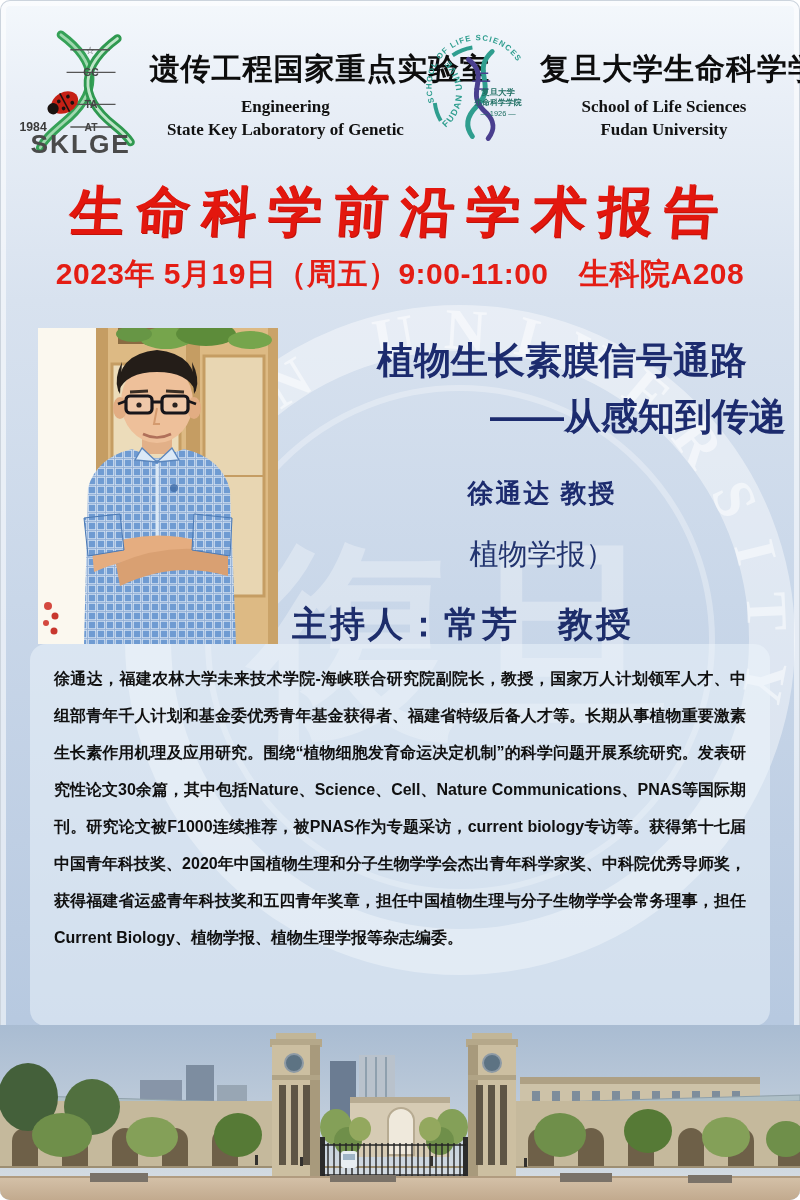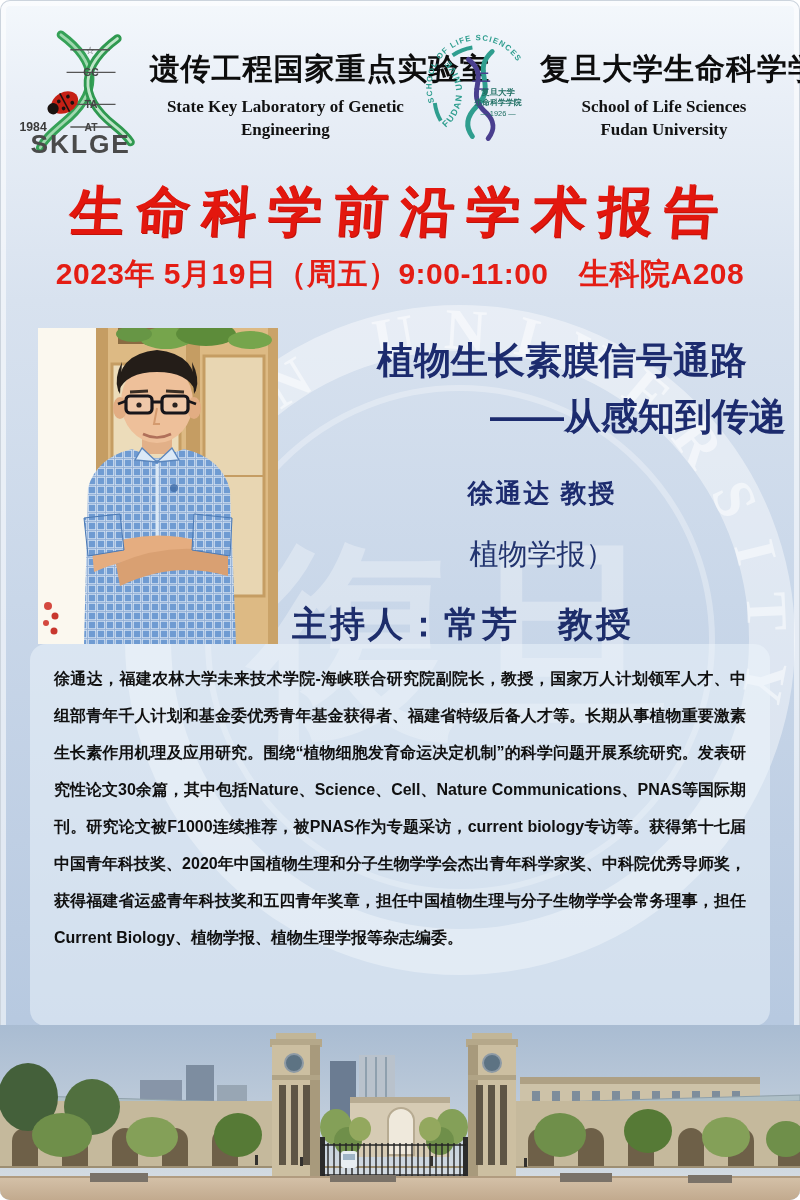--- a/index.html
+++ b/index.html
@@ -93,22 +93,22 @@
         <circle cx="52" cy="79" r="2" fill="#1a1210"></circle>
           <circle cx="63" cy="78" r="2" fill="#1a1210"></circle>
       </g>
       <text x="8" y="104" font-size="13" font-weight="bold" fill="#3a3a3a">1984</text>
       <text x="73" y="128" text-anchor="middle" font-size="28" font-weight="bold" letter-spacing="2" fill="#4a4a4a" style="font-family:'Liberation Sans',sans-serif">SKLGE</text>
     </svg>
 
     <div class="hdr-block lab-block">
       <div class="cn-title">遗传工程国家重点实验室</div>
       <div class="en-title">
+        <span class="en-line">Engineering</span>
         <span class="en-line">State Key Laboratory of Genetic</span>
-        <span class="en-line">Engineering</span>
       </div>
     </div>
 
     <svg width="126" height="134" viewBox="0 0 120 124">
       <defs>
         <path id="arcL" d="M 25,95 A 46,46 0 0 0 28,27"></path>
         <path id="arcR" d="M 15,73 A 47,47 0 1 1 104,45"></path>
       </defs>
       <path d="M 32,22 A 47,47 0 0 1 52,14" fill="none" stroke="#2f9e8f" stroke-width="4"></path>
       <path d="M 20,88 A 47,47 0 0 1 14,70" fill="none" stroke="#2f9e8f" stroke-width="4"></path>

